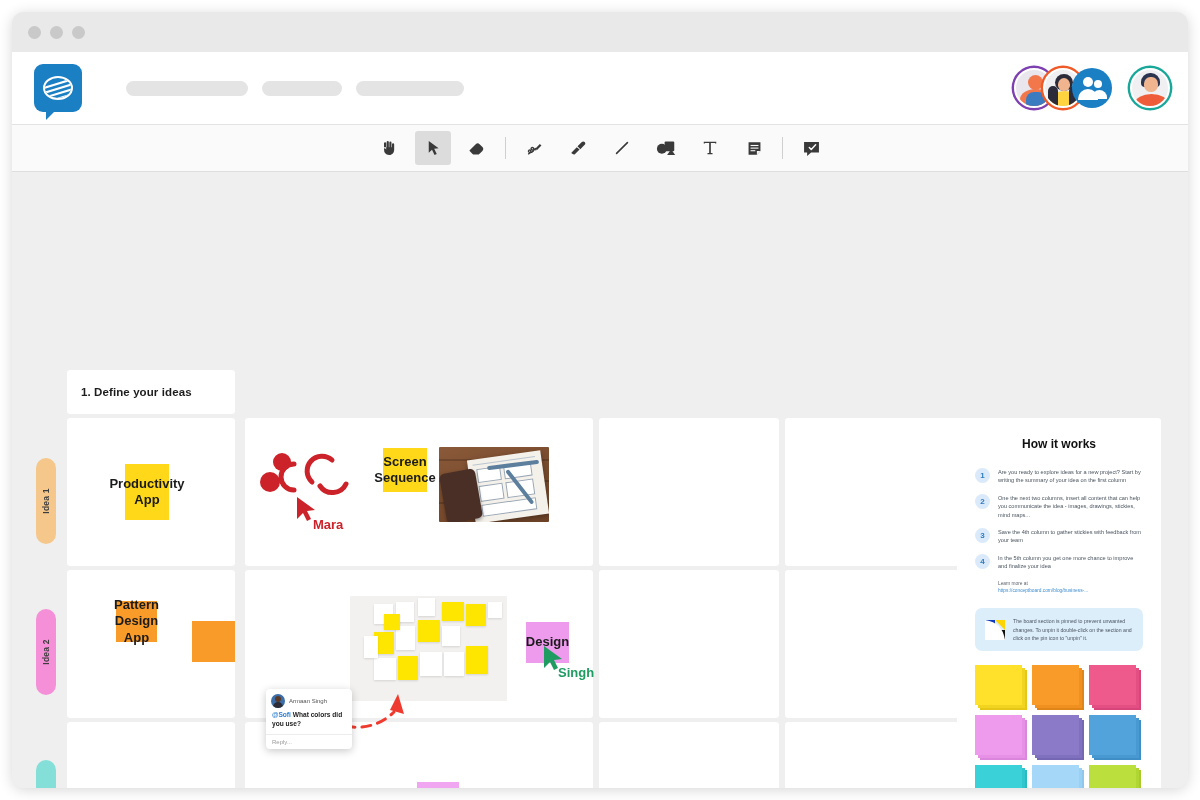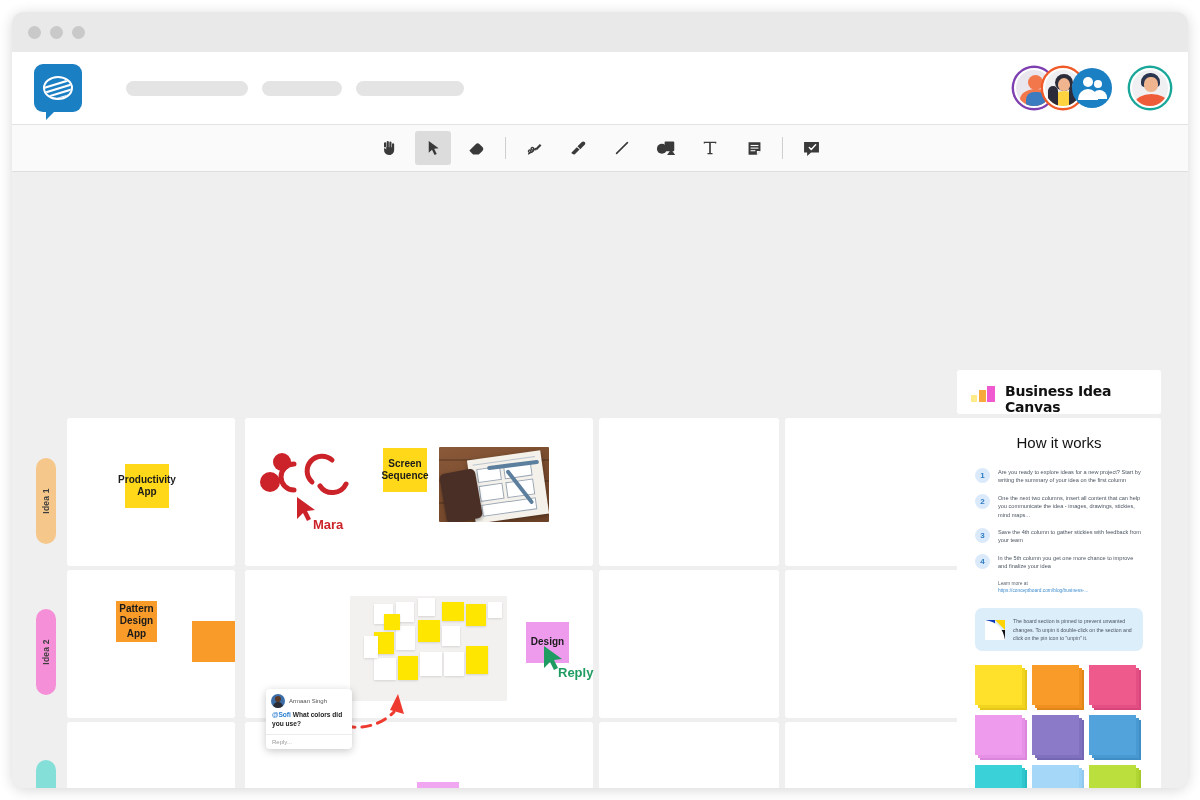--- a/index.html
+++ b/index.html
@@ -183,21 +183,21 @@
     position: absolute;
     background: #fff;
     border-radius: 3px;
   }
 
   
   .sticky {
     position: absolute;
     display: flex; align-items: center; justify-content: center;
     text-align: center;
-    font-size: 10px;
+    font-size: 13px;
     font-weight: bold;
     color: #1b1b1b;
     line-height: 1.25;
     padding: 0;
   }
 
   
   .photo { position: absolute; overflow: hidden; border-radius: 1px; }
 
   
@@ -284,21 +284,21 @@
   .panel-title {
     position: absolute;
     font-family: "DejaVu Sans", sans-serif;
     font-size: 14px; font-weight: bold; color: #111;
     letter-spacing: -0.2px;
   }
   .panel-logo { position: absolute; display: flex; align-items: flex-end; gap: 1.5px; }
   .panel-logo i { display: block; }
 
   .how-title {
-    font-size: 15px; font-weight: normal; color: #111;
+    font-size: 12px; font-weight: bold; color: #111;
     text-align: left;
     position: relative; display: inline-block;
   }
   .how-title::after {
     content: ""; position: absolute; left: -2px; right: -2px;
     bottom: 0px; height: 5px; background: #ffe95c; z-index: -1;
   }
   .step { display: flex; gap: 8px; margin-bottom: 9px; }
   .step-num {
     width: 15px; height: 15px; border-radius: 50%;
@@ -457,46 +457,41 @@
     <div class="row-tab" style="left:24px; top:286px; height:86px; background:#f6c78a;">
       <span>Idea 1</span>
     </div>
     <div class="row-tab" style="left:24px; top:437px; height:86px; background:#f590d8;">
       <span>Idea 2</span>
     </div>
     <div class="row-tab" style="left:24px; top:588px; height:86px; background:#84dfd9;">
       
     </div>
 
-
-    <div class="col-header" style="left:945px; top:198px; width:204px; height:44px;">
-      <div class="panel-logo" style="left:14px; top:16px;">
-        <i style="width:6px;height:7px;background:#ffeb8a;"></i>
-        <i style="width:7px;height:12px;background:#f7a93b;"></i>
-        <i style="width:8px;height:16px;background:#f05ad1;"></i>
-      </div>
-      <div class="panel-title" style="left:48px; top:13px;">Business Idea Canvas</div>
-    </div>
+    <div class="col-header" style="left:55px; top:198px; width:168px; height:44px;">
+      <span>1. Define your ideas</span>
+    </div>
+
 
     <div class="cell" style="left:55px;  top:246px; width:168px; height:148px;"></div>
     <div class="cell" style="left:233px; top:246px; width:348px; height:148px;"></div>
     <div class="cell" style="left:587px; top:246px; width:180px; height:148px;"></div>
     <div class="cell" style="left:773px; top:246px; width:178px; height:148px;"></div>
 
     <div class="cell" style="left:55px;  top:398px; width:168px; height:148px;"></div>
     <div class="cell" style="left:233px; top:398px; width:348px; height:148px;"></div>
     <div class="cell" style="left:587px; top:398px; width:180px; height:148px;"></div>
     <div class="cell" style="left:773px; top:398px; width:178px; height:148px;"></div>
 
     <div class="cell" style="left:55px;  top:550px; width:168px; height:148px;"></div>
     <div class="cell" style="left:233px; top:550px; width:348px; height:148px;"></div>
     <div class="cell" style="left:587px; top:550px; width:180px; height:148px;"></div>
     <div class="cell" style="left:773px; top:550px; width:178px; height:148px;"></div>
 
-    <div class="sticky" style="left:113px; top:292px; width:44px; height:44px; background:#ffd919;">
+    <div class="sticky" style="left:113px; top:292px; width:44px; height:56px; background:#ffd919;">
       <span>Productivity App</span>
     </div>
 
     <svg style="position:absolute; left:248px; top:272px;" width="110" height="70" viewBox="0 0 110 70">
       <circle cx="22" cy="18" r="9" fill="#cc2229"></circle>
       <circle cx="10" cy="38" r="10" fill="#cc2229"></circle>
       <path d="M34 46 A13 13 0 0 1 34 20" fill="none" stroke="#cc2229" stroke-width="5" stroke-linecap="round"></path>
       <path d="M52 38 A14 14 0 0 1 72 16" fill="none" stroke="#cc2229" stroke-width="5" stroke-linecap="round"></path>
       <path d="M60 42 A15 15 0 0 0 86 40" fill="none" stroke="#cc2229" stroke-width="5" stroke-linecap="round"></path>
     </svg>
@@ -561,21 +556,21 @@
       <path d="M56 12 L62 32 L48 28 Z" fill="#ef3b2f"></path>
     </svg>
 
     <div class="sticky" style="left:514px; top:450px; width:43px; height:41px; background:#ee9bee;">
       <span>Design</span>
     </div>
     <div class="cursor" style="left:530px; top:472px;">
       <svg width="22" height="28" viewBox="0 0 22 28">
         <path d="M2 2 L2 24 L8 18 L12 26 L16 24 L12 16 L20 15 Z" fill="#1f9c62"></path>
       </svg>
-      <div class="label" style="left:16px; top:21px; color:#1f9c62;">Reply</div>
+      <div class="label" style="left:16px; top:21px; color:#1f9c62;">Singh</div>
     </div>
 
     <div class="comment" style="left:254px; top:517px;">
       <div class="comment-head">
         <div class="comment-av">
           <div class="cb"></div>
             <div class="ch"></div>
         </div>
         <div class="comment-name">Armaan Singh</div>
       </div>

